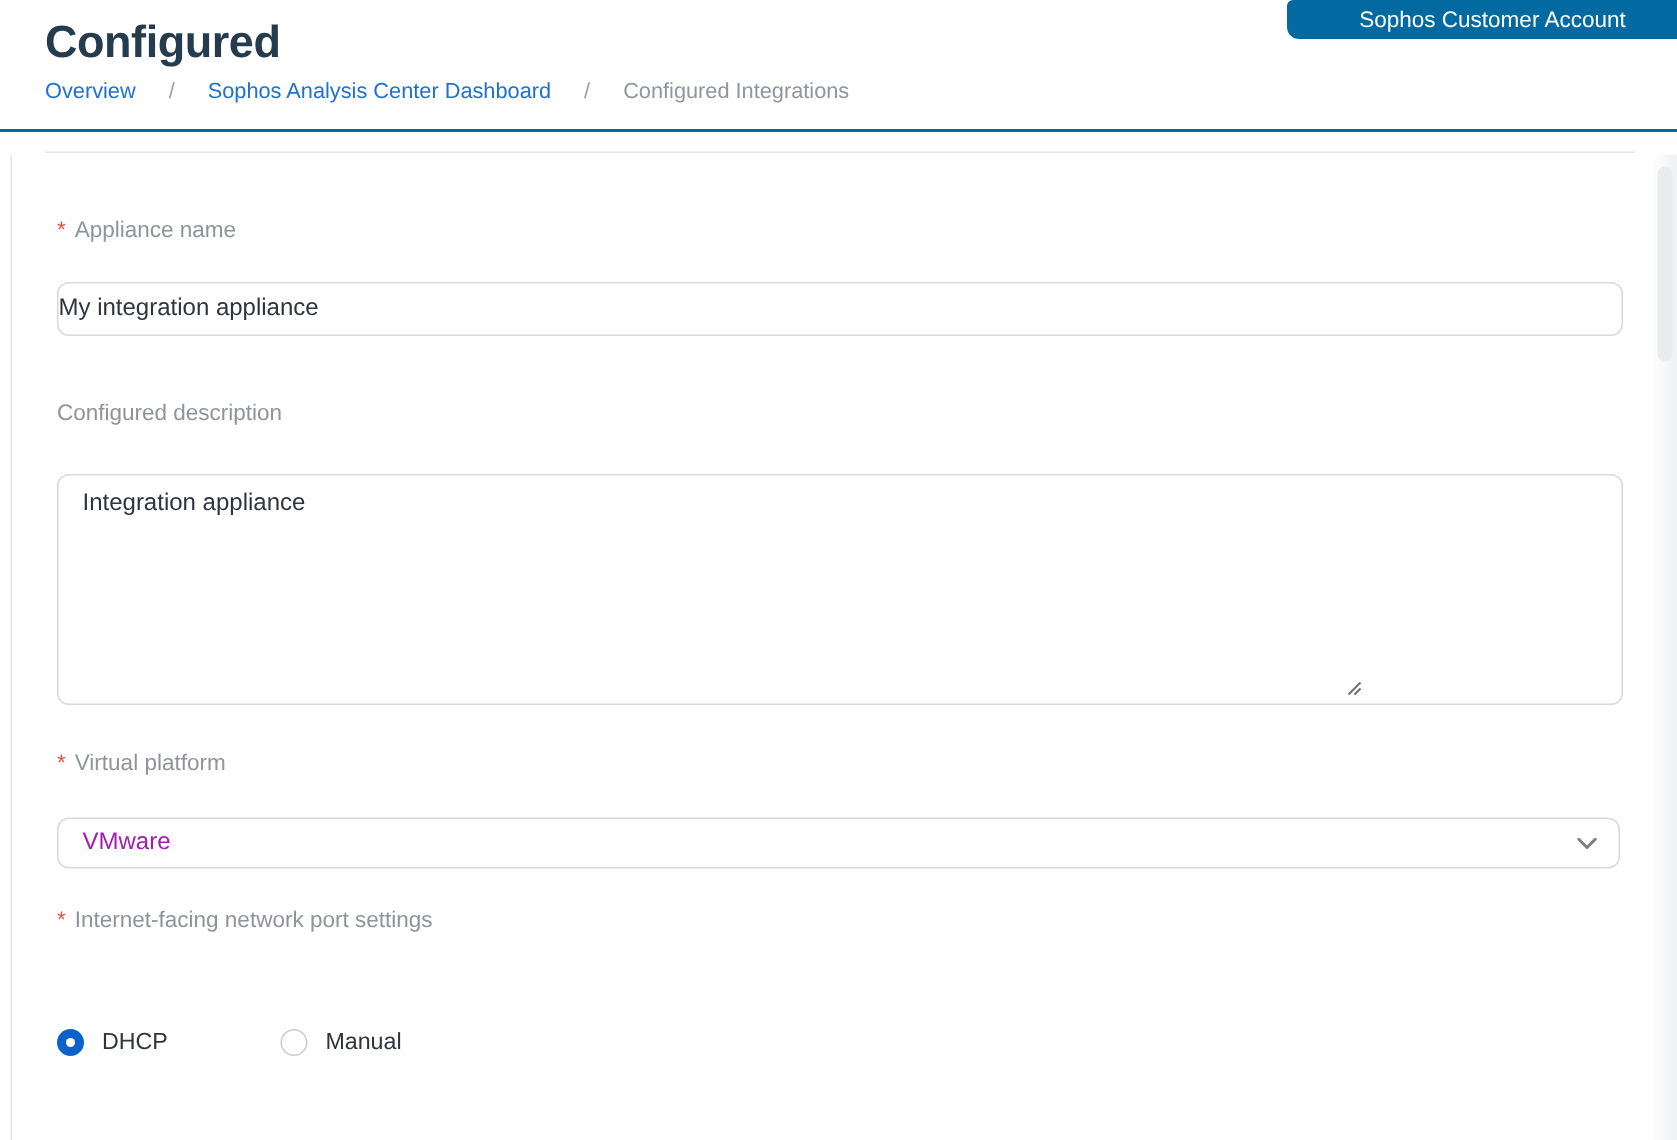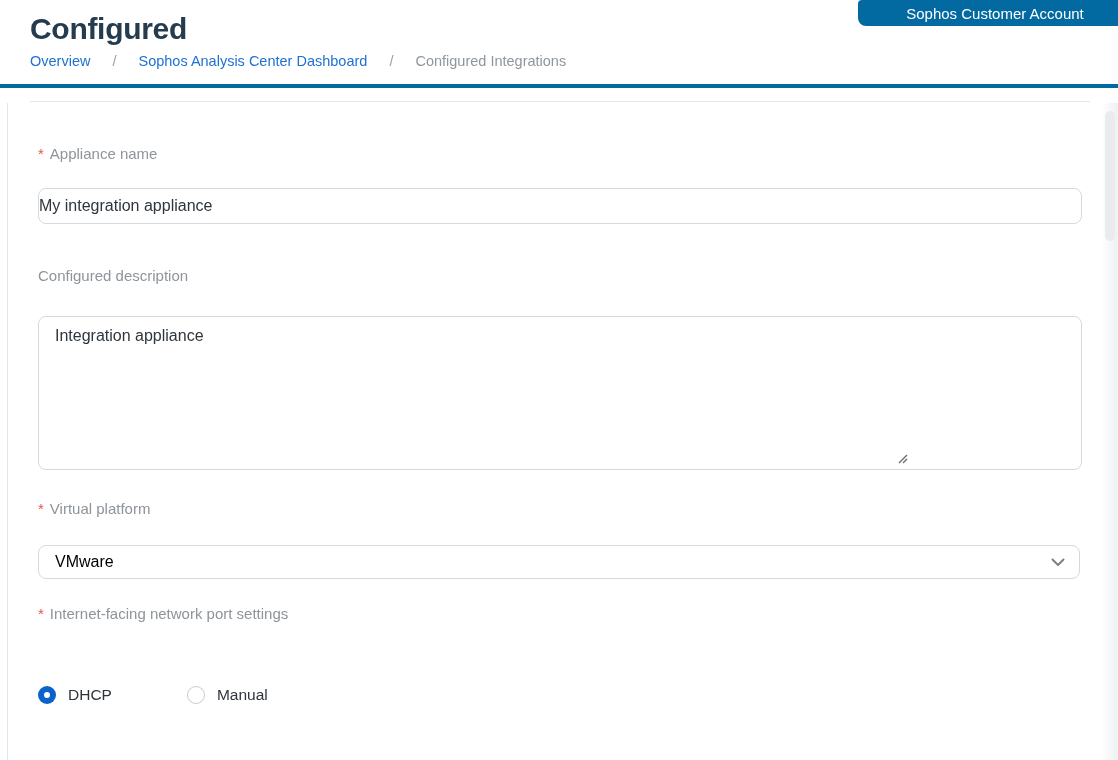--- a/index.html
+++ b/index.html
@@ -8,21 +8,21 @@
 
   
   .account-ribbon {
     position: absolute; top: 0; right: 0; width: 260px; height: 26px;
     background: #0369a1; color: #ffffff; font-size: 15px;
     display: flex; align-items: center; justify-content: center;
     border-radius: 4px 0 0 8px; padding-left: 14px; z-index: 5;
   }
 
   
-  .page-header { height: 88px; padding: 12px 0 0 30px; border-bottom: 4px solid #0369a1; position: relative; }
+  .page-header { height: 88px; padding: 12px 0 0 30px; border-bottom: 2px solid #0369a1; position: relative; }
   .page-title { font-size: 30px; font-weight: 700; color: #253b4e; letter-spacing: -0.3px; }
   .breadcrumb { margin-top: 7px; font-size: 14.5px; display: flex; align-items: center; gap: 22px; }
   .crumb-link { color: #1e71d2; text-decoration: none; cursor: pointer; }
   .crumb-sep { color: #9aa1a7; }
   .crumb-current { color: #8f969c; }
 
   
   .main { position: relative; height: 672px; }
   .panel-left-edge { position: absolute; left: 7px; top: 2px; bottom: 0; width: 1px; background: #e3e6e8; }
   .scroll-track {
@@ -73,21 +73,21 @@
     width: 1044px; height: 154px; border: 1px solid #d6dade; border-radius: 8px;
     padding: 10px 16px; font-size: 16px; color: #2e353c; font-family: inherit;
     outline: none; resize: none; display: block; background: #ffffff;
   }
   .resize-handle { position: absolute; right: 6px; bottom: 6px; }
 
   .select-box {
     margin-top: 28px; width: 1042px; height: 34px;
     border: 1px solid #d6dade; border-radius: 8px; padding: 0 14px 0 16px;
     display: flex; align-items: center; justify-content: space-between;
-    font-size: 16px; color: #000000; cursor: pointer; background: #ffffff;
+    font-size: 16px; color: #a21caf; cursor: pointer; background: #ffffff;
   }
 
   .radio-row { margin-top: 32px; display: flex; align-items: center; }
   .radio-option { display: flex; align-items: center; gap: 12px; cursor: pointer; margin-top: 32px; }
   .radio-option.first { margin-right: 75px; }
   .radio-circle { width: 18px; height: 18px; border-radius: 50%; position: relative; }
   .radio-circle.checked { background: #0c62cb; }
   .radio-circle.checked::after {
     content: ""; position: absolute; left: 6px; top: 6px; width: 6px; height: 6px;
     background: #ffffff; border-radius: 50%;

